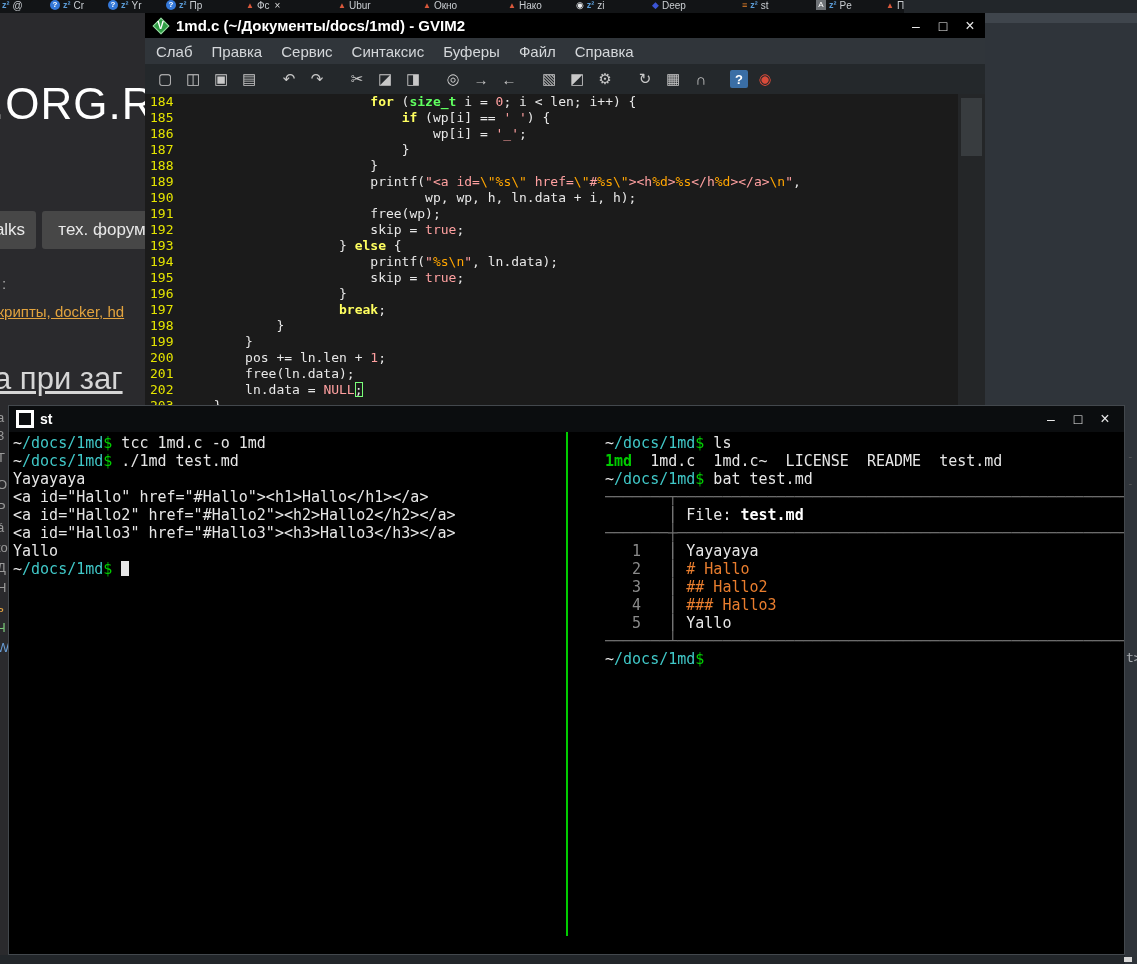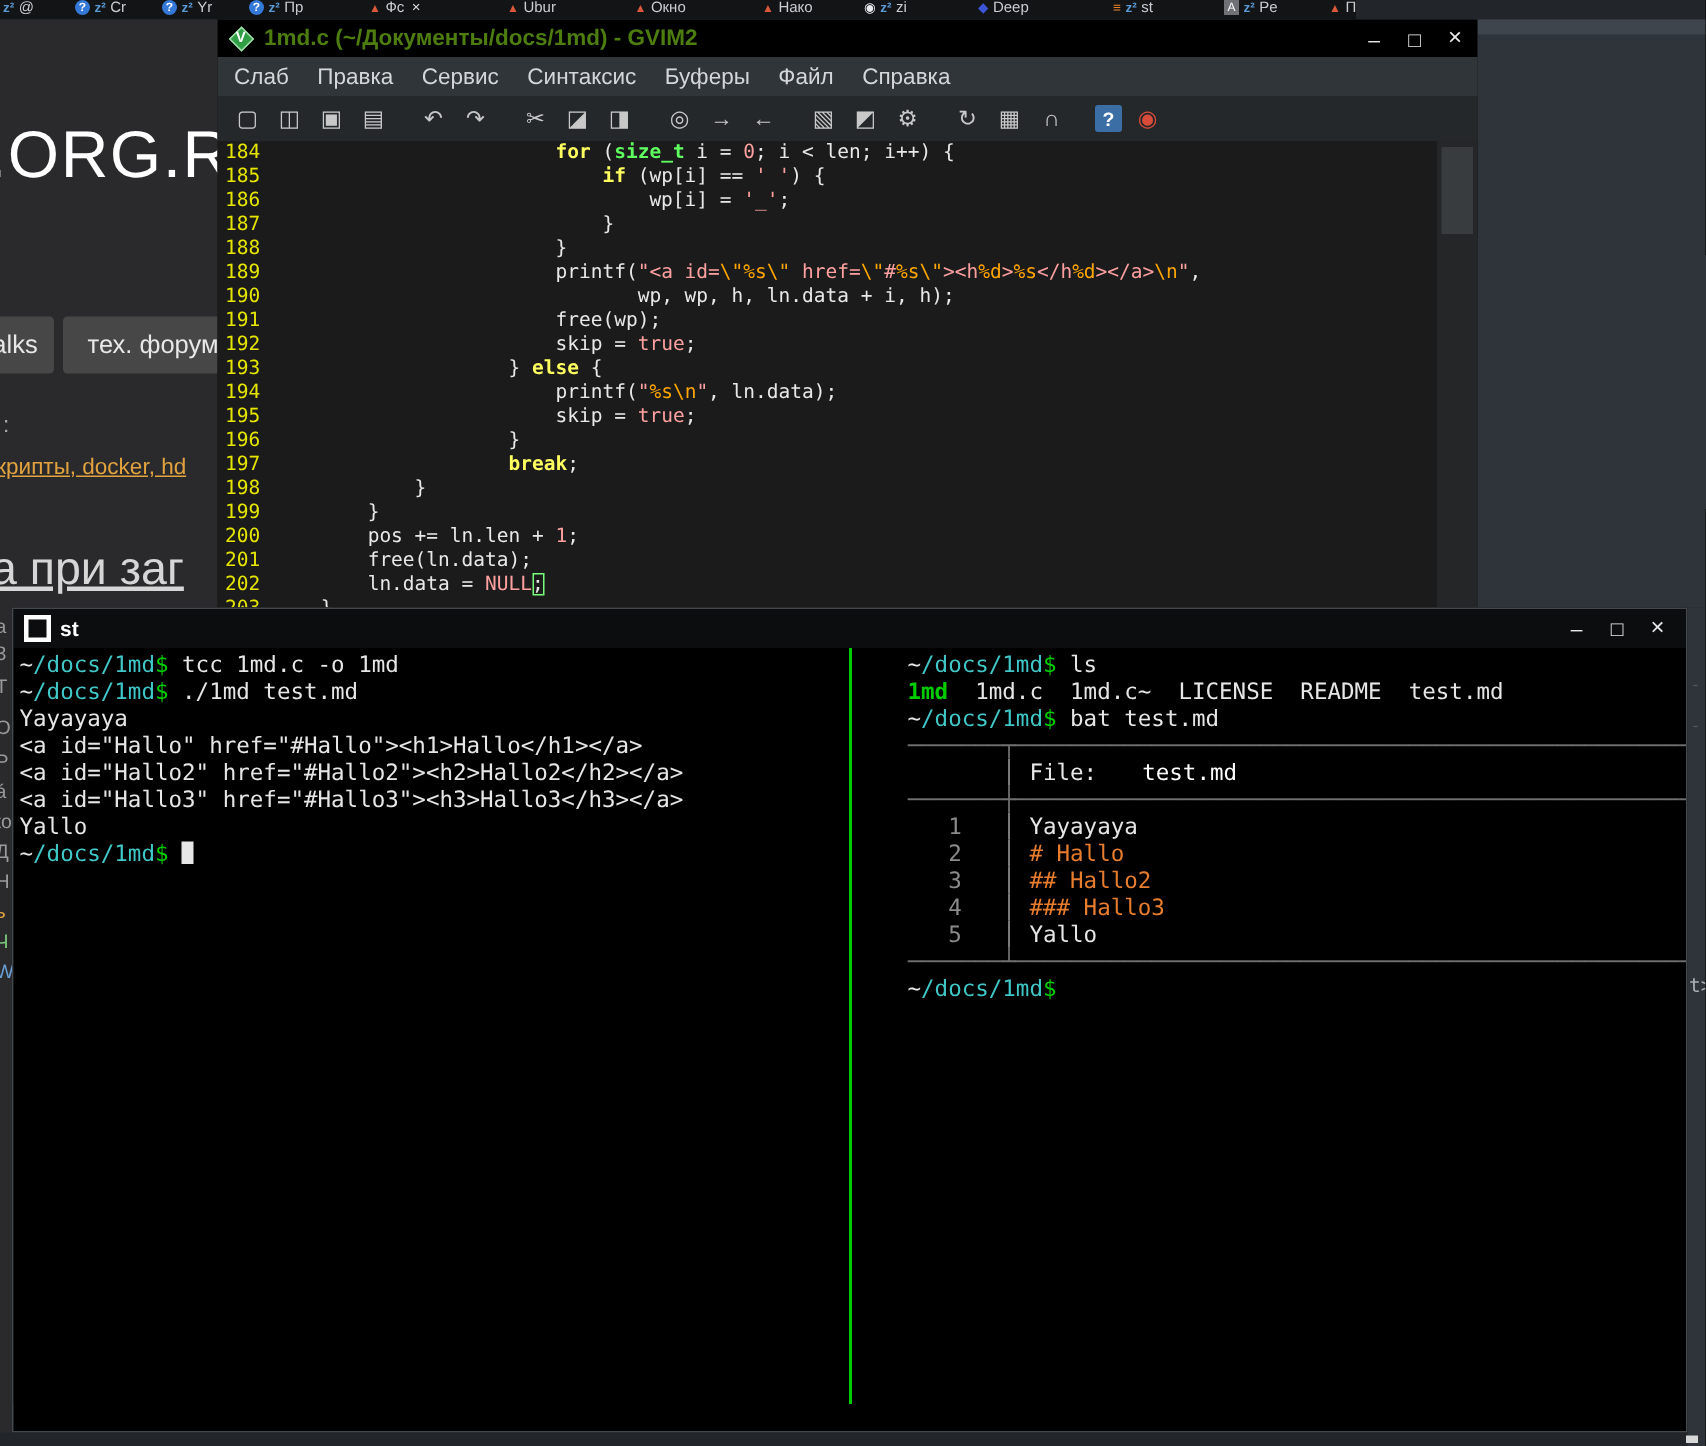--- a/index.html
+++ b/index.html
@@ -37,21 +37,21 @@
   #b-colon{position:absolute;left:2px;top:262px;color:#aaa;font-size:15px;}
   #b-links{position:absolute;left:-10px;top:290px;color:#e2a33e;font-size:15px;text-decoration:underline;white-space:nowrap;}
   #b-big{position:absolute;left:-6px;top:348px;color:#d6d6d6;font-size:31px;text-decoration:underline;white-space:nowrap;}
   #left-strip{left:0;top:405px;width:9px;height:550px;background:#2a2a2d;overflow:hidden;}
   .strip-ch{position:absolute;left:-3px;font-size:13px;}
 
   
   #gvim{left:145px;top:13px;width:840px;height:392px;background:#1b1b1b;overflow:hidden;}
   #gv-title{position:absolute;left:0;top:0;width:840px;height:25px;background:#000;display:flex;
             align-items:center;gap:8px;padding-left:8px;box-sizing:border-box;}
-  #gv-title .t{color:#4d7c0f;font-size:15px;font-weight:bold;}
+  #gv-title .t{color:#ffffff;font-size:15px;font-weight:bold;}
   .vim-ico{width:15px;height:15px;position:relative;flex:0 0 auto;}
   .vim-ico .dia{position:absolute;left:2px;top:2px;width:10px;height:10px;background:#2f9e44;
                 transform:rotate(45deg);border:1px solid #9fdca9;}
   .vim-ico .v{position:absolute;left:0;top:0;width:15px;height:15px;color:#fff;font-size:10px;
               font-weight:bold;text-align:center;line-height:15px;}
   .winbtns{position:absolute;top:0;height:25px;display:flex;gap:13px;color:#e8e8e8;align-items:center;}
   .winbtns span{font-size:14px;width:14px;text-align:center;}
   #gv-menu{position:absolute;left:0;top:25px;width:840px;height:26px;background:#30353a;display:flex;
            align-items:center;gap:19px;padding-left:11px;color:#d4d7da;font-size:15px;}
   #gv-tools{position:absolute;left:0;top:51px;width:840px;height:30px;background:#24282b;display:flex;
@@ -88,21 +88,21 @@
   #st-title .t{color:#fff;font-size:14px;font-weight:bold;}
   #st-content{position:absolute;left:0;top:26px;width:1115px;height:504px;background:#000;
               font-family:"DejaVu Sans Mono",monospace;font-size:15px;line-height:18px;white-space:pre;
               overflow:hidden;}
   #pane-div{position:absolute;left:557px;top:0;width:2px;height:504px;background:#00cc00;}
   .pane{position:absolute;top:0;height:504px;overflow:hidden;padding-top:2px;}
   #pane-left{left:4px;width:550px;}
   #pane-right{left:596px;width:551px;}
   .tl{height:18px;}
   .t-w{color:#e6e6e6;} .t-cy{color:#40c8c8;} .t-gn{color:#00cc00;} .t-gnb{color:#00cc00;font-weight:bold;}
-  .t-or{color:#e87d2e;} .t-gr{color:#8a8a8a;} .t-b{color:#fff;font-weight:normal;margin-left:21px;} .t-rl{color:#707070;}
+  .t-or{color:#e87d2e;} .t-gr{color:#8a8a8a;} .t-b{color:#fff;font-weight:bold;} .t-rl{color:#707070;}
   .t-blk{display:inline-block;width:8px;height:15px;background:#e6e6e6;vertical-align:-2px;}
   #st-status{position:absolute;left:0;bottom:2px;width:1115px;height:18px;background:#00c800;color:#000;
              font-family:"DejaVu Sans Mono",monospace;font-size:15px;line-height:18px;white-space:pre;}
   #st-status .r{position:absolute;right:3px;top:0;}
   #st-status .l{position:absolute;left:3px;top:0;}
   #corner-mark{left:1124px;top:957px;width:8px;height:5px;background:#d8d8d8;}
   .svgic{display:inline-block;vertical-align:middle;}
 </style>
 </head>
 <body>

